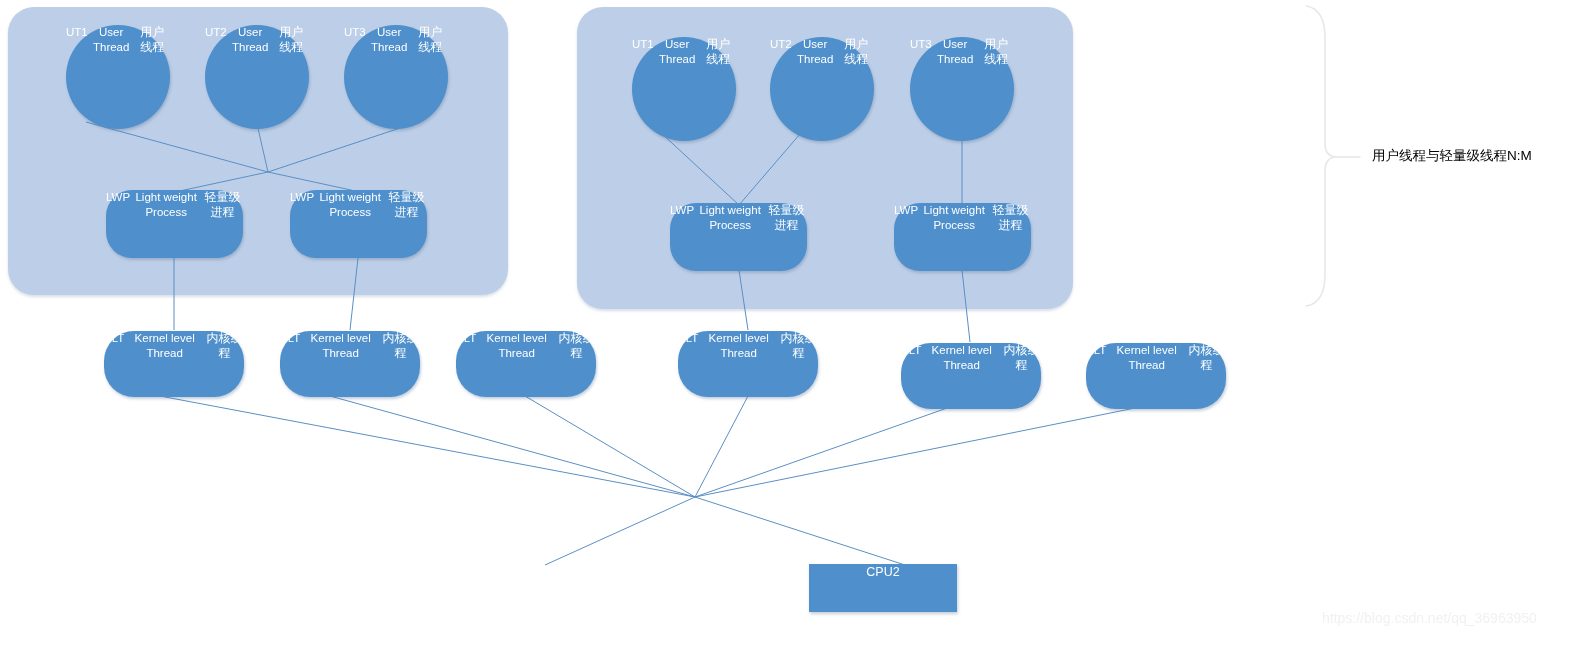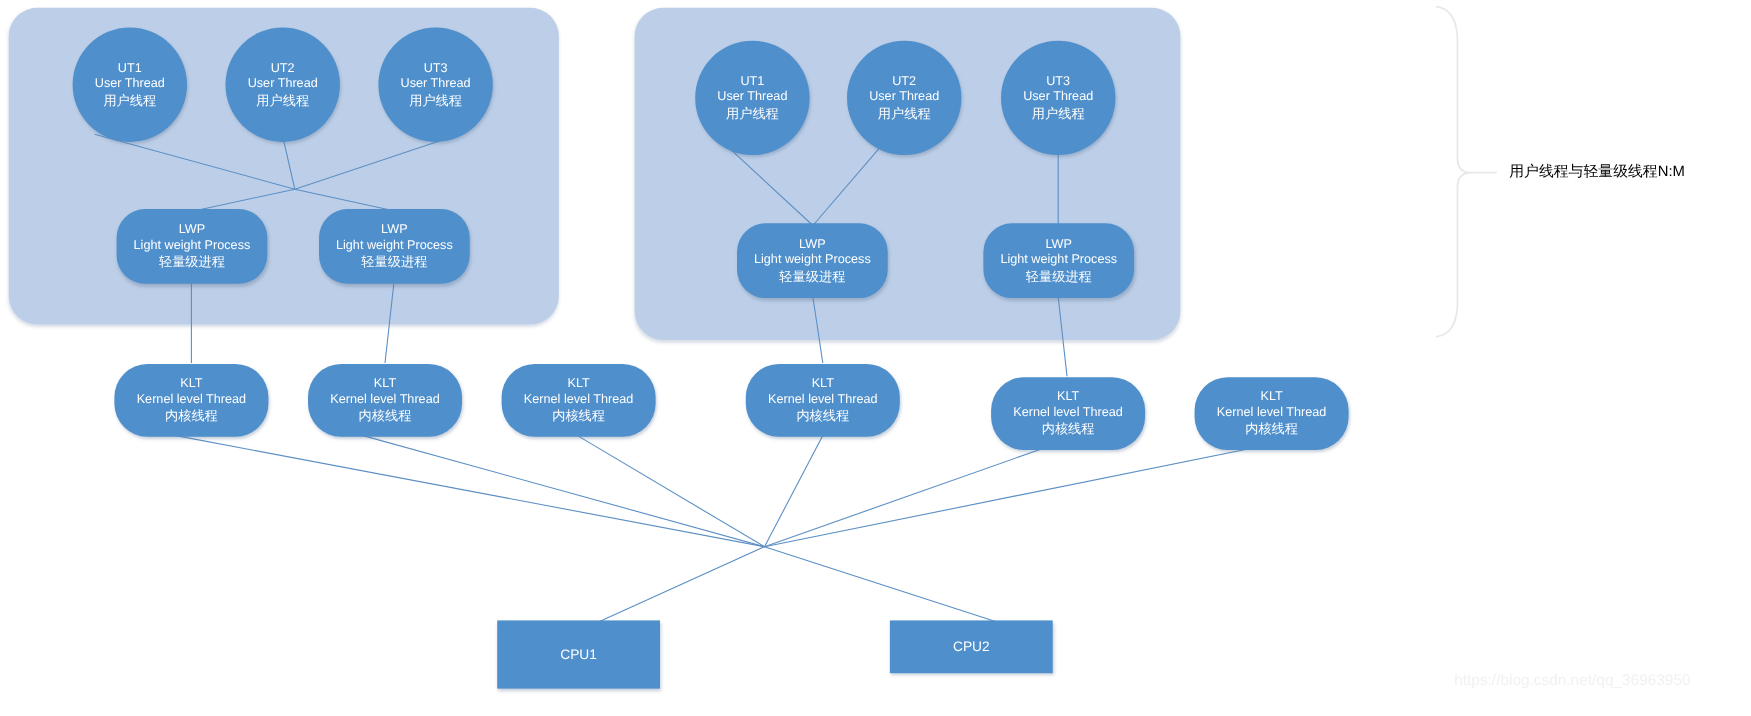--- a/index.html
+++ b/index.html
@@ -8,21 +8,21 @@
   #stage{position:relative;width:1592px;height:651px;background:#fff;}
 
   svg.layer{position:absolute;left:0;top:0;width:1592px;height:651px;}
   #edges{z-index:2;}
   #bracket{z-index:4;}
 
   .group-box{position:absolute;background:#bdcfe8;border-radius:26px;z-index:1;
              box-shadow:0 2px 3px rgba(120,140,170,.28);}
 
   .node{position:absolute;z-index:3;background:#4e8fcc;color:#ffffff;
-        display:flex;flex-direction:column;align-items:center;justify-content:center;
+        display:flex;flex-direction:row;align-items:flex-start;justify-content:center;
         text-align:center;line-height:1.28;box-shadow:1px 2px 3px rgba(90,115,150,.35);}
   .node .l1{font-size:11.5px;}
   .node .l2{font-size:11.5px;}
   .node .l3{font-size:12px;}
 
   .ut{border-radius:50%;}
   .lwp{border-radius:26px;}
   .klt{border-radius:30px;}
   .cpu{border-radius:0;justify-content:center;}
   .cpu .l1{font-size:12.5px;}
@@ -154,23 +154,20 @@
     <span class="l1">KLT</span>
     <span class="l2">Kernel level Thread</span>
     <span class="l3">内核线程</span>
   </div>
   <div class="node klt" style="left:1086px;top:343px;width:140px;height:66px;">
     <span class="l1">KLT</span>
     <span class="l2">Kernel level Thread</span>
     <span class="l3">内核线程</span>
   </div>
 
-  <div class="node cpu" style="left:452px;top:564px;width:148px;height:62px;">
-    <span class="l1">CPU1</span>
-  </div>
   <div class="node cpu" style="left:809px;top:564px;width:148px;height:48px;">
     <span class="l1">CPU2</span>
   </div>
 
   <div class="annot" style="left:1372px;top:147px;">用户线程与轻量级线程N:M</div>
 
   <div class="watermark" style="left:1322px;top:610px;">https://blog.csdn.net/qq_36963950</div>
 
 </div>
 

